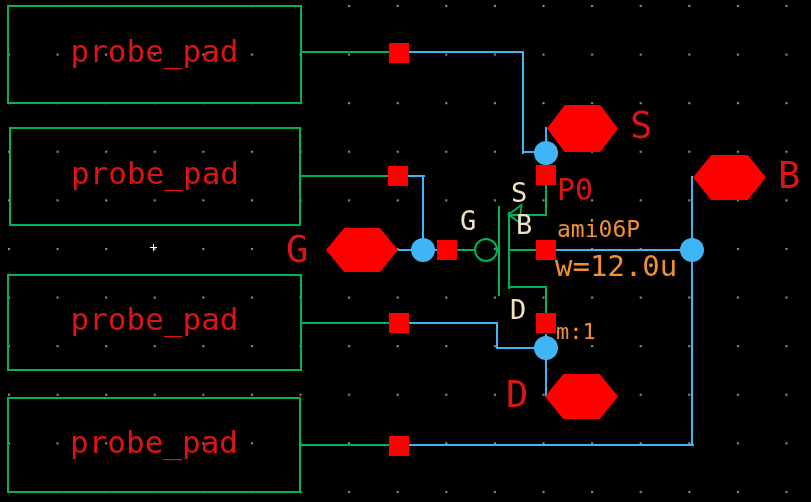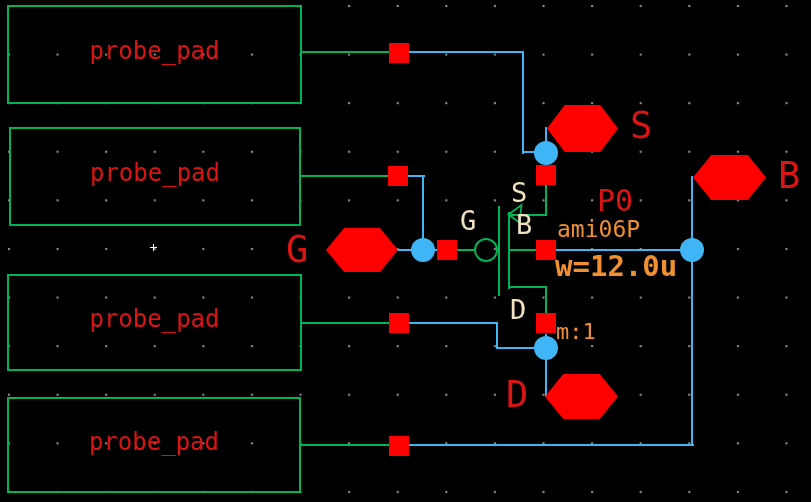--- a/index.html
+++ b/index.html
@@ -5,21 +5,21 @@
   html,body{margin:0;padding:0;background:#000;}
   .canvas{
     position:relative;width:811px;height:502px;overflow:hidden;
     background-color:var(--canvas-bg,#000);
     background-image:radial-gradient(circle at 9px 6px, var(--grid-dot,#8a8a8a) 0.8px, transparent 1.6px);
     background-size:48.6px 48.6px;
     font-family:"DejaVu Sans Mono", monospace;
   }
   .abs{position:absolute;}
   .pad-box{position:absolute;border:2px solid var(--device-green);display:flex;align-items:center;justify-content:center;}
-  .pad-label{color:var(--text-red);font-size:24px;letter-spacing:0px;margin-top:-7px;text-align:right;}
+  .pad-label{color:var(--text-red);font-size:31px;letter-spacing:0px;margin-top:-7px;text-align:right;}
   .hwire,.vwire{position:absolute;}
   .blue{background:var(--wire-blue);}
   .green{background:var(--device-green);}
   .hwire{height:2px;}
   .vwire{width:2px;}
   .pin-square{position:absolute;width:20px;height:20px;background:var(--pin-red);}
   .solder-dot{position:absolute;width:24px;height:24px;border-radius:50%;background:var(--wire-blue);}
   .hexpin{position:absolute;background:var(--pin-red);
     clip-path:polygon(0% 50%,25% 0%,75% 0%,100% 50%,75% 100%,25% 100%);}
   .port-label{position:absolute;color:var(--text-red);font-size:37px;line-height:1;}
@@ -108,23 +108,23 @@
   <div class="port-label" style="left:630px;top:107px;">S</div>
   <div class="port-label" style="left:778px;top:157px;">B</div>
   <div class="port-label" style="left:286px;top:231px;">G</div>
   <div class="port-label" style="left:506px;top:376px;">D</div>
 
   <div class="term-label" style="left:511px;top:179px;">S</div>
   <div class="term-label" style="left:460px;top:207px;">G</div>
   <div class="term-label" style="left:516px;top:211px;">B</div>
   <div class="term-label" style="left:510px;top:296px;">D</div>
 
-  <div class="iname" style="left:557px;top:186px;font-size:30px;margin-left:40px;">P0</div>
+  <div class="iname" style="left:557px;top:175px;font-size:30px;">P0</div>
   <div class="param" style="left:557px;top:218px;font-size:23px;">ami06P</div>
-  <div class="param" style="left:555px;top:252px;font-size:29px;font-weight:bold;">w=12.0u</div>
+  <div class="param" style="left:555px;top:252px;font-size:29px;">w=12.0u</div>
   <div class="param" style="left:556px;top:321px;font-size:22px;">m:1</div>
 
   <div>
     <div class="cross-v" style="left:153px;top:244px;"></div>
     <div class="cross-h" style="left:150px;top:247px;"></div>
   </div>
 
 </div>
 
 </body></html>

